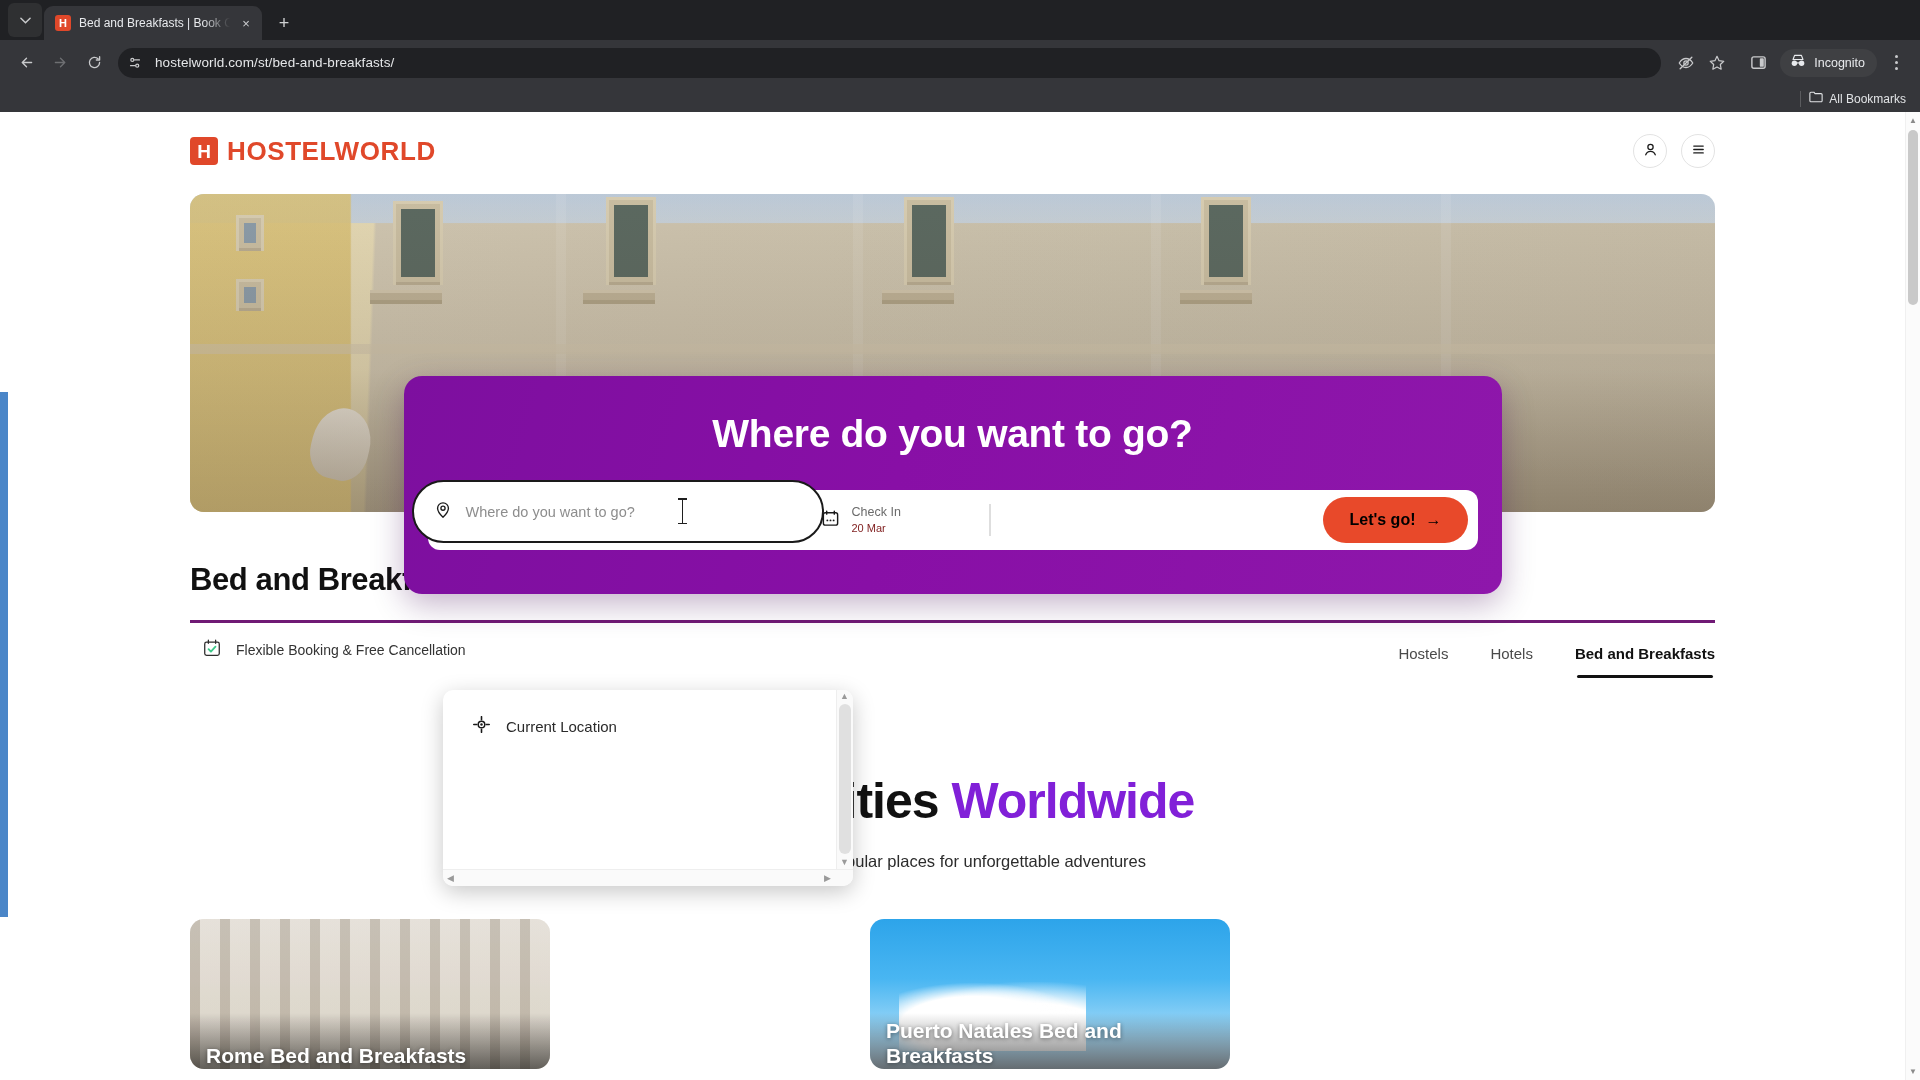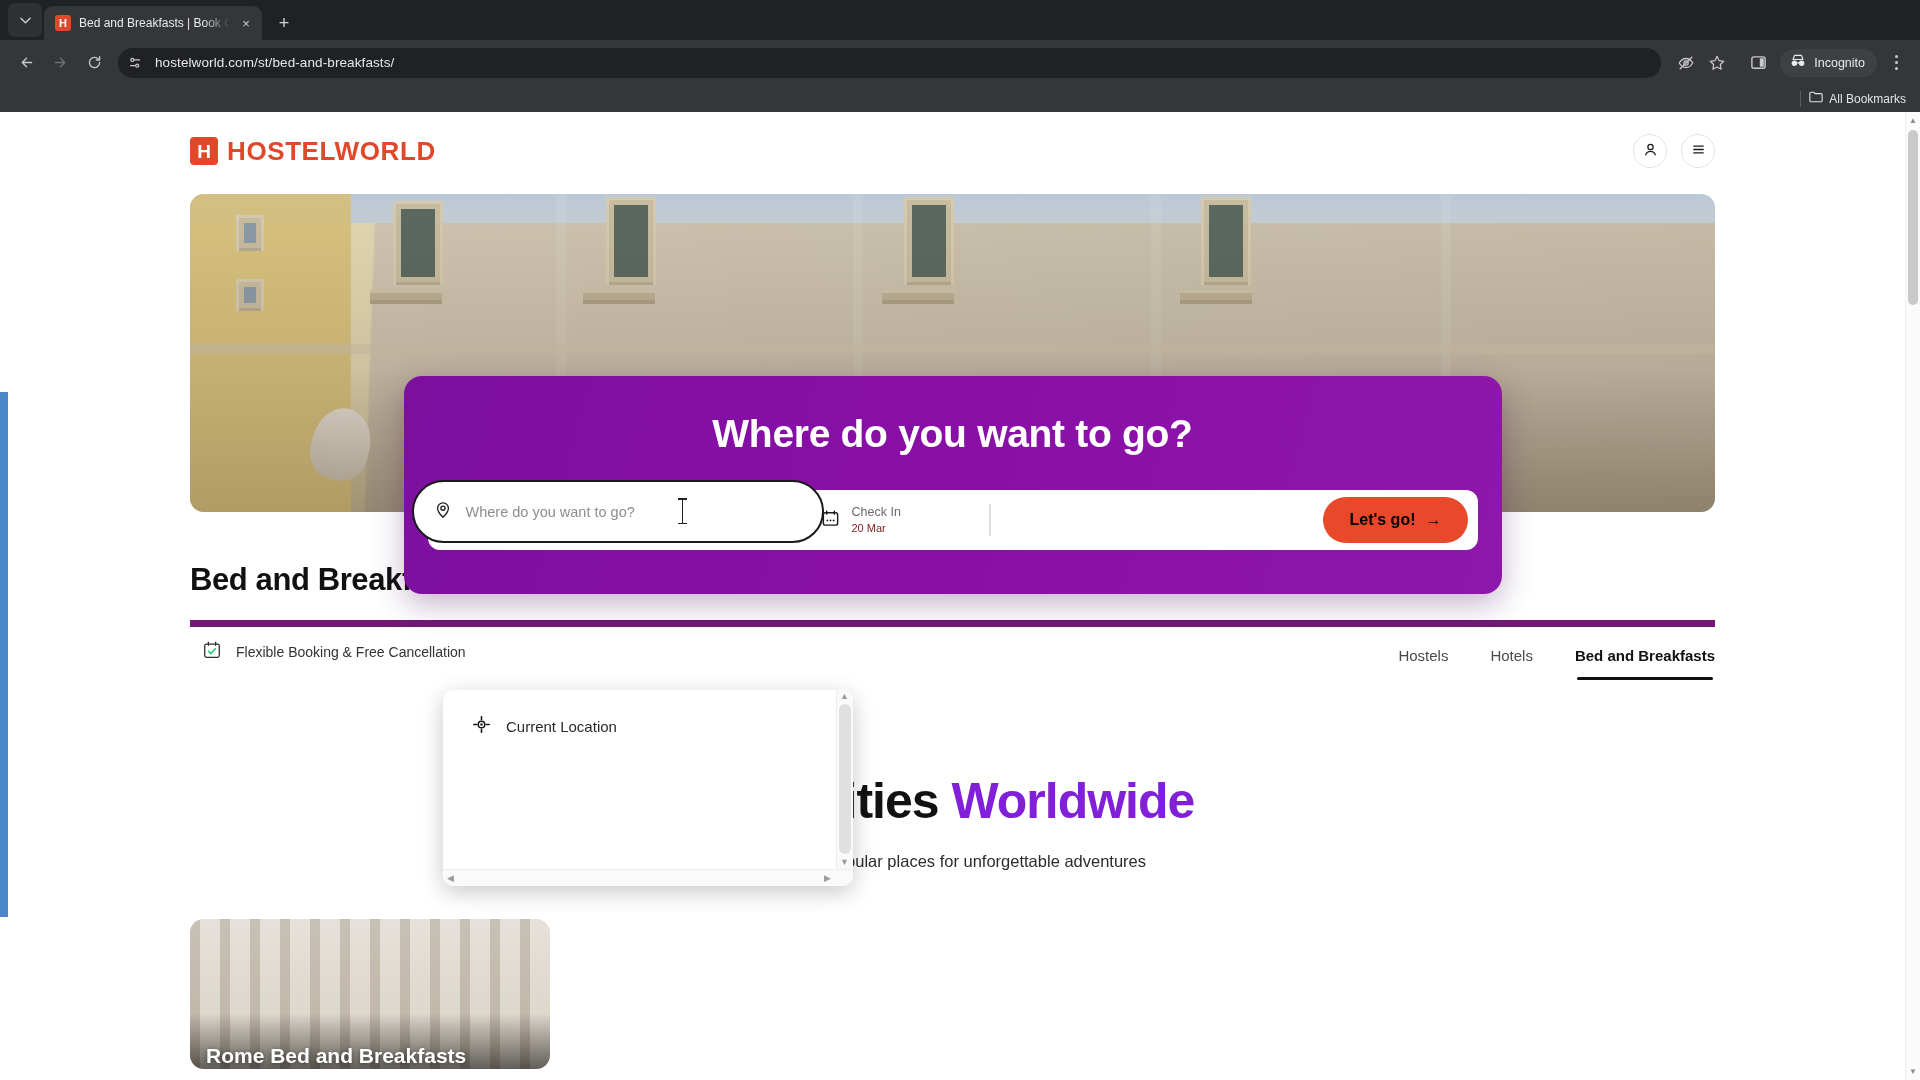--- a/index.html
+++ b/index.html
@@ -229,21 +229,21 @@
 
   
   .sec {
     padding: 0 190px; margin-top: 46px; position:relative;
   }
   .sec-row { display:flex; align-items:baseline; gap: 18px; }
   .sec-h { font-size: 31px; font-weight: 800; color:#111; letter-spacing:-.4px; }
   .sec-sub { font-size: 14.5px; color:#2c2c2c; }
 
   .tabbar {
-    margin-top: 22px; border-top:7px solid #701a75;
+    margin-top: 22px; border-top:3px solid #701a75;
     height: 56px; display:flex; align-items:center; justify-content:space-between;
   }
   .flex-badge { display:flex; align-items:center; gap: 14px; padding-left: 12px;}
   .flex-badge .txt { font-size: 14px; color:#333; }
   .tabs { display:flex; align-items:flex-end; gap: 42px; height: 56px; }
   .tab-link { font-size: 15px; color:#4a4a4a; padding-bottom: 16px;
     position:relative; }
   .tab-link.active { color:#111; font-weight: 800; }
   .tab-link.active::after {
     content:''; position:absolute; left: 2px; right: 2px; bottom: 0;
@@ -553,20 +553,24 @@
         </h2>
         <p>Discover popular places for unforgettable adventures</p>
       </div>
 
       <div class="cards">
         <div class="card rome">
           <div class="card-shade"></div>
           <div class="card-title">Rome Bed and Breakfasts</div>
         </div>
         <div style="width:220px"></div>
+        <div class="card puerto">
+          <div class="card-shade"></div>
+          <div class="card-title">Puerto Natales Bed and Breakfasts</div>
+        </div>
       </div>
 
     </div>
 
     <div class="page-scroll-track">
       <div class="scroll-arrow" style="top:4px;">▲</div>
       <div class="page-scroll-thumb"></div>
       <div class="scroll-arrow" style="bottom:4px;">▼</div>
     </div>
   </div>

